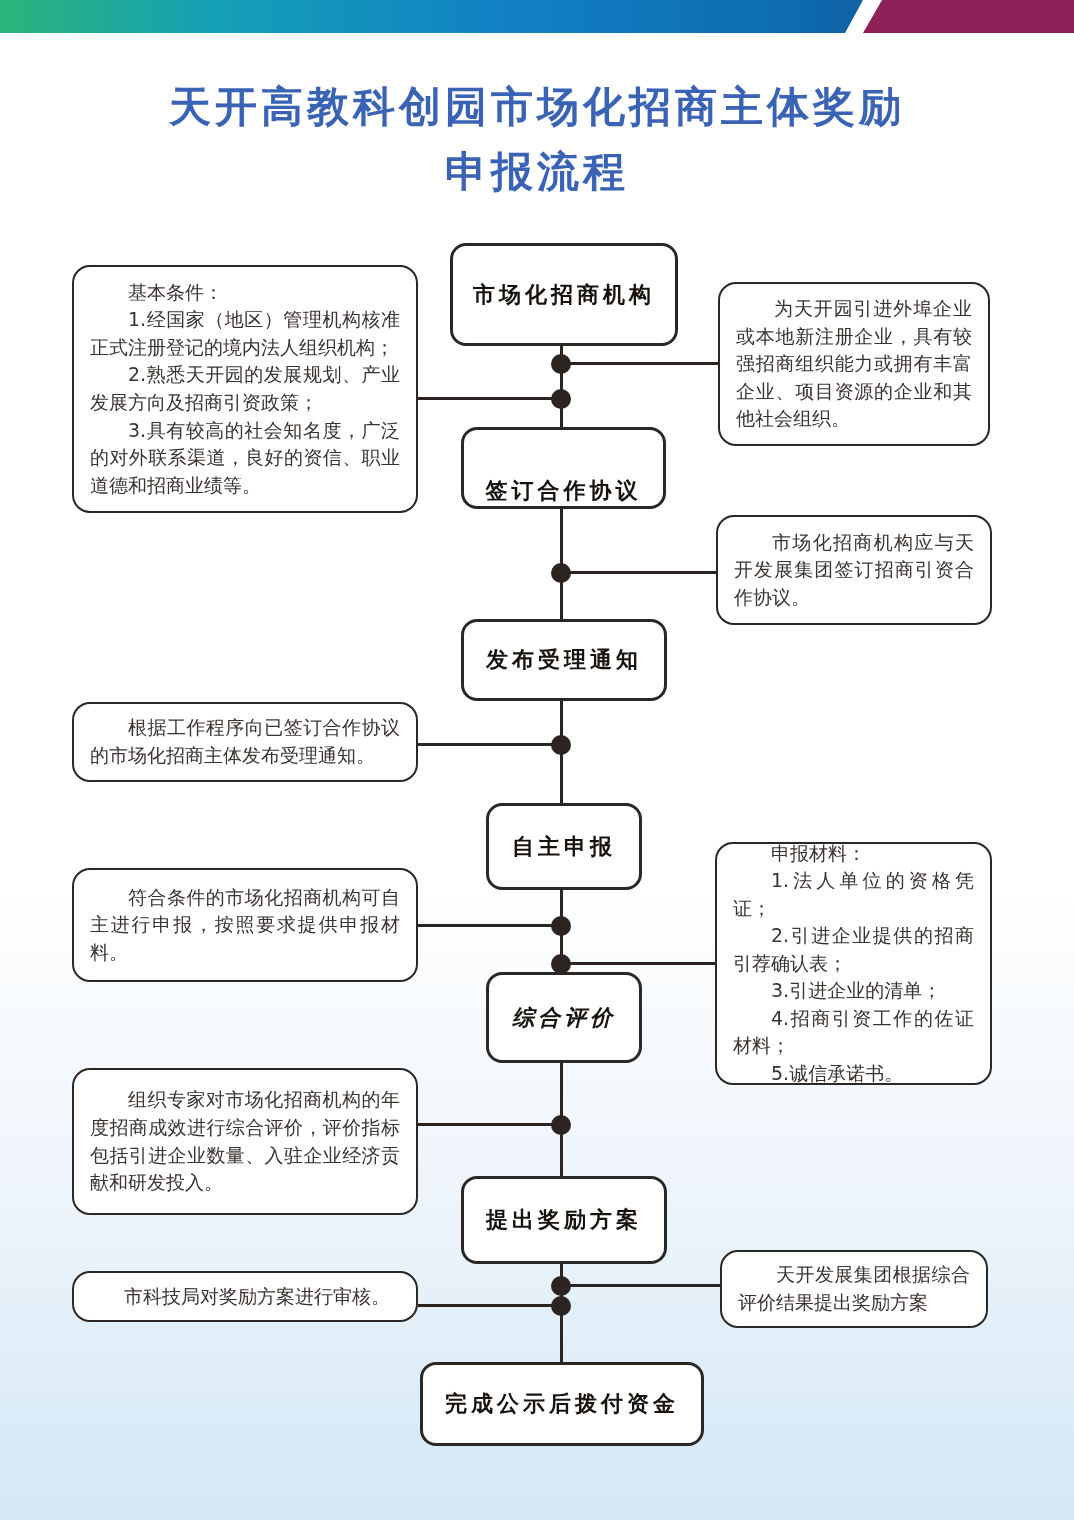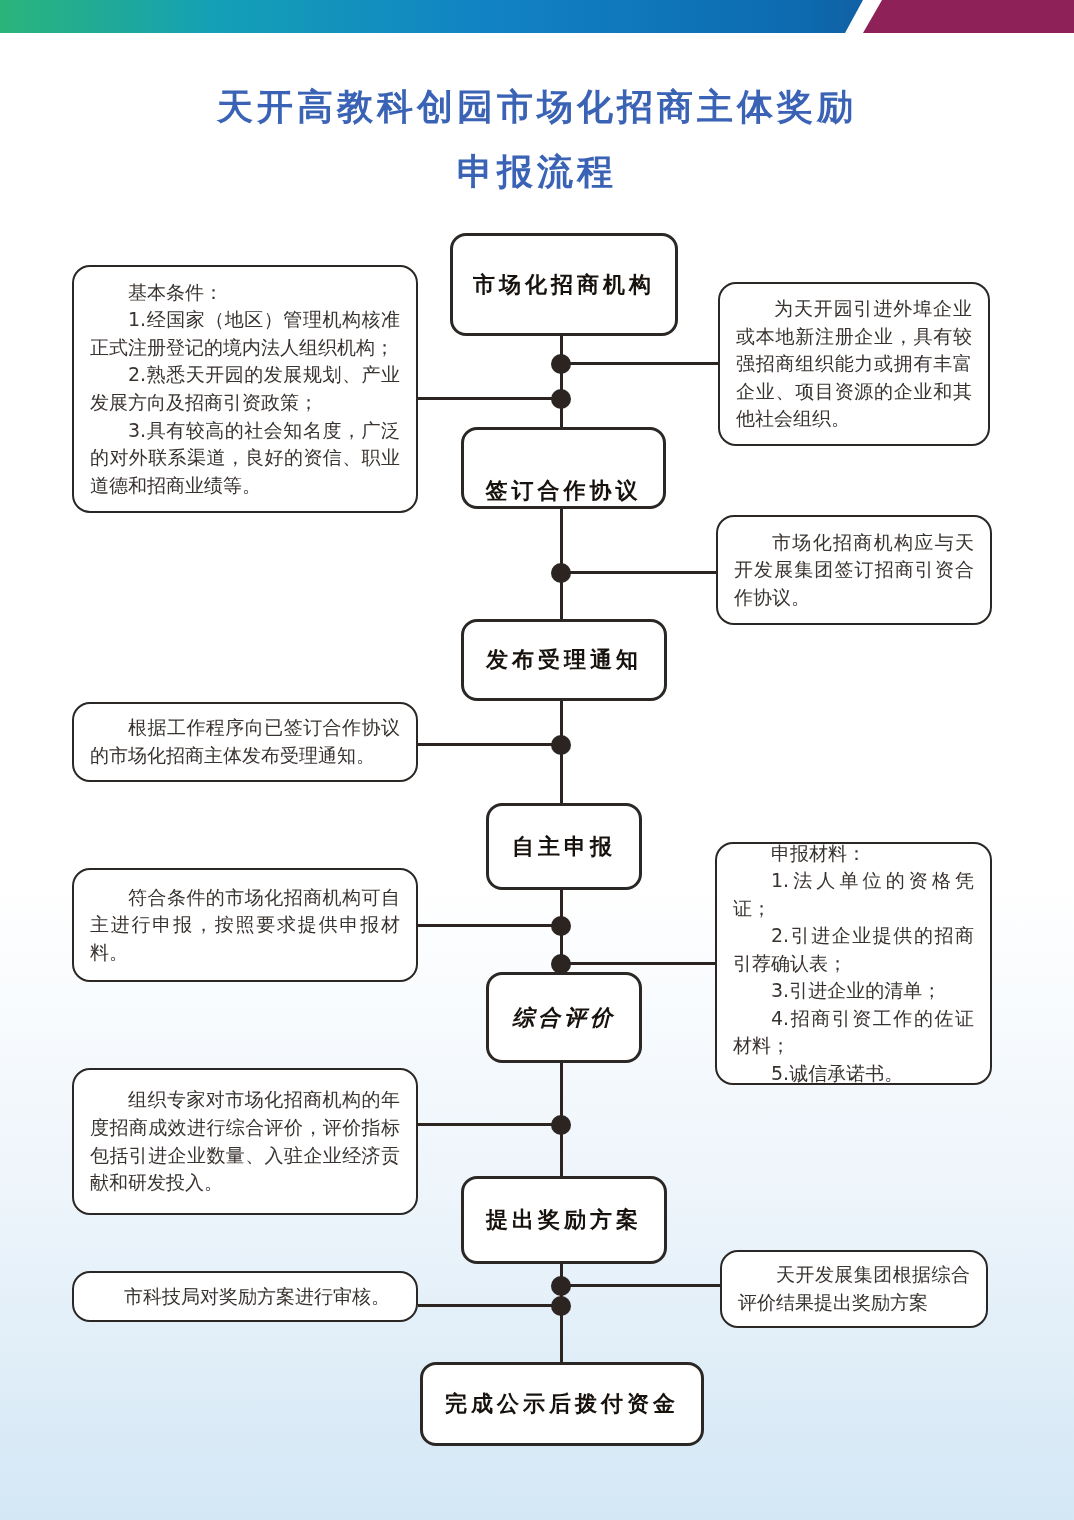--- a/index.html
+++ b/index.html
@@ -16,21 +16,21 @@
     clip-path:polygon(0 0,863px 0,845px 100%,0 100%);
   }
   .banner-accent{
     position:absolute;inset:0;background:var(--banner-magenta,#8e2157);
     clip-path:polygon(882px 0,100% 0,100% 100%,863px 100%);
   }
   
   .title{
     position:absolute;top:74px;left:0;width:1074px;margin:0;
     text-align:center;color:var(--title-color,#3b63b5);
-    font-size:36px;font-weight:bold;letter-spacing:4px;line-height:65px;
+    font-size:42px;font-weight:bold;letter-spacing:4px;line-height:65px;
   }
   .title span{display:block;}
   
   .vline,.hline{position:absolute;background:var(--line-color,#2b2420);z-index:1;}
   .vline{width:3px;}
   .hline{height:3px;}
   .dot{
     position:absolute;width:20px;height:20px;border-radius:50%;
     background:var(--line-color,#2b2420);z-index:3;
   }
@@ -82,21 +82,21 @@
   <div class="dot" style="left:551px;top:354px;"></div>
   <div class="dot" style="left:551px;top:389px;"></div>
   <div class="dot" style="left:551px;top:563px;"></div>
   <div class="dot" style="left:551px;top:735px;"></div>
   <div class="dot" style="left:551px;top:916px;"></div>
   <div class="dot" style="left:551px;top:954px;"></div>
   <div class="dot" style="left:551px;top:1115px;"></div>
   <div class="dot" style="left:551px;top:1276px;"></div>
   <div class="dot" style="left:551px;top:1296px;"></div>
 
-  <div class="node" style="left:450px;top:233px;width:222px;height:97px;justify-content:center;">
+  <div class="node" style="left:450px;top:243px;width:222px;height:97px;justify-content:center;">
     <span>市场化招商机构</span>
   </div>
   <div class="node" style="left:461px;top:427px;width:199px;height:76px;align-items:flex-end;">
     <span>签订合作协议</span>
   </div>
   <div class="node" style="left:461px;top:619px;width:200px;height:76px;">
     <span>发布受理通知</span>
   </div>
   <div class="node" style="left:486px;top:803px;width:150px;height:81px;">
     <span>自主申报</span>

